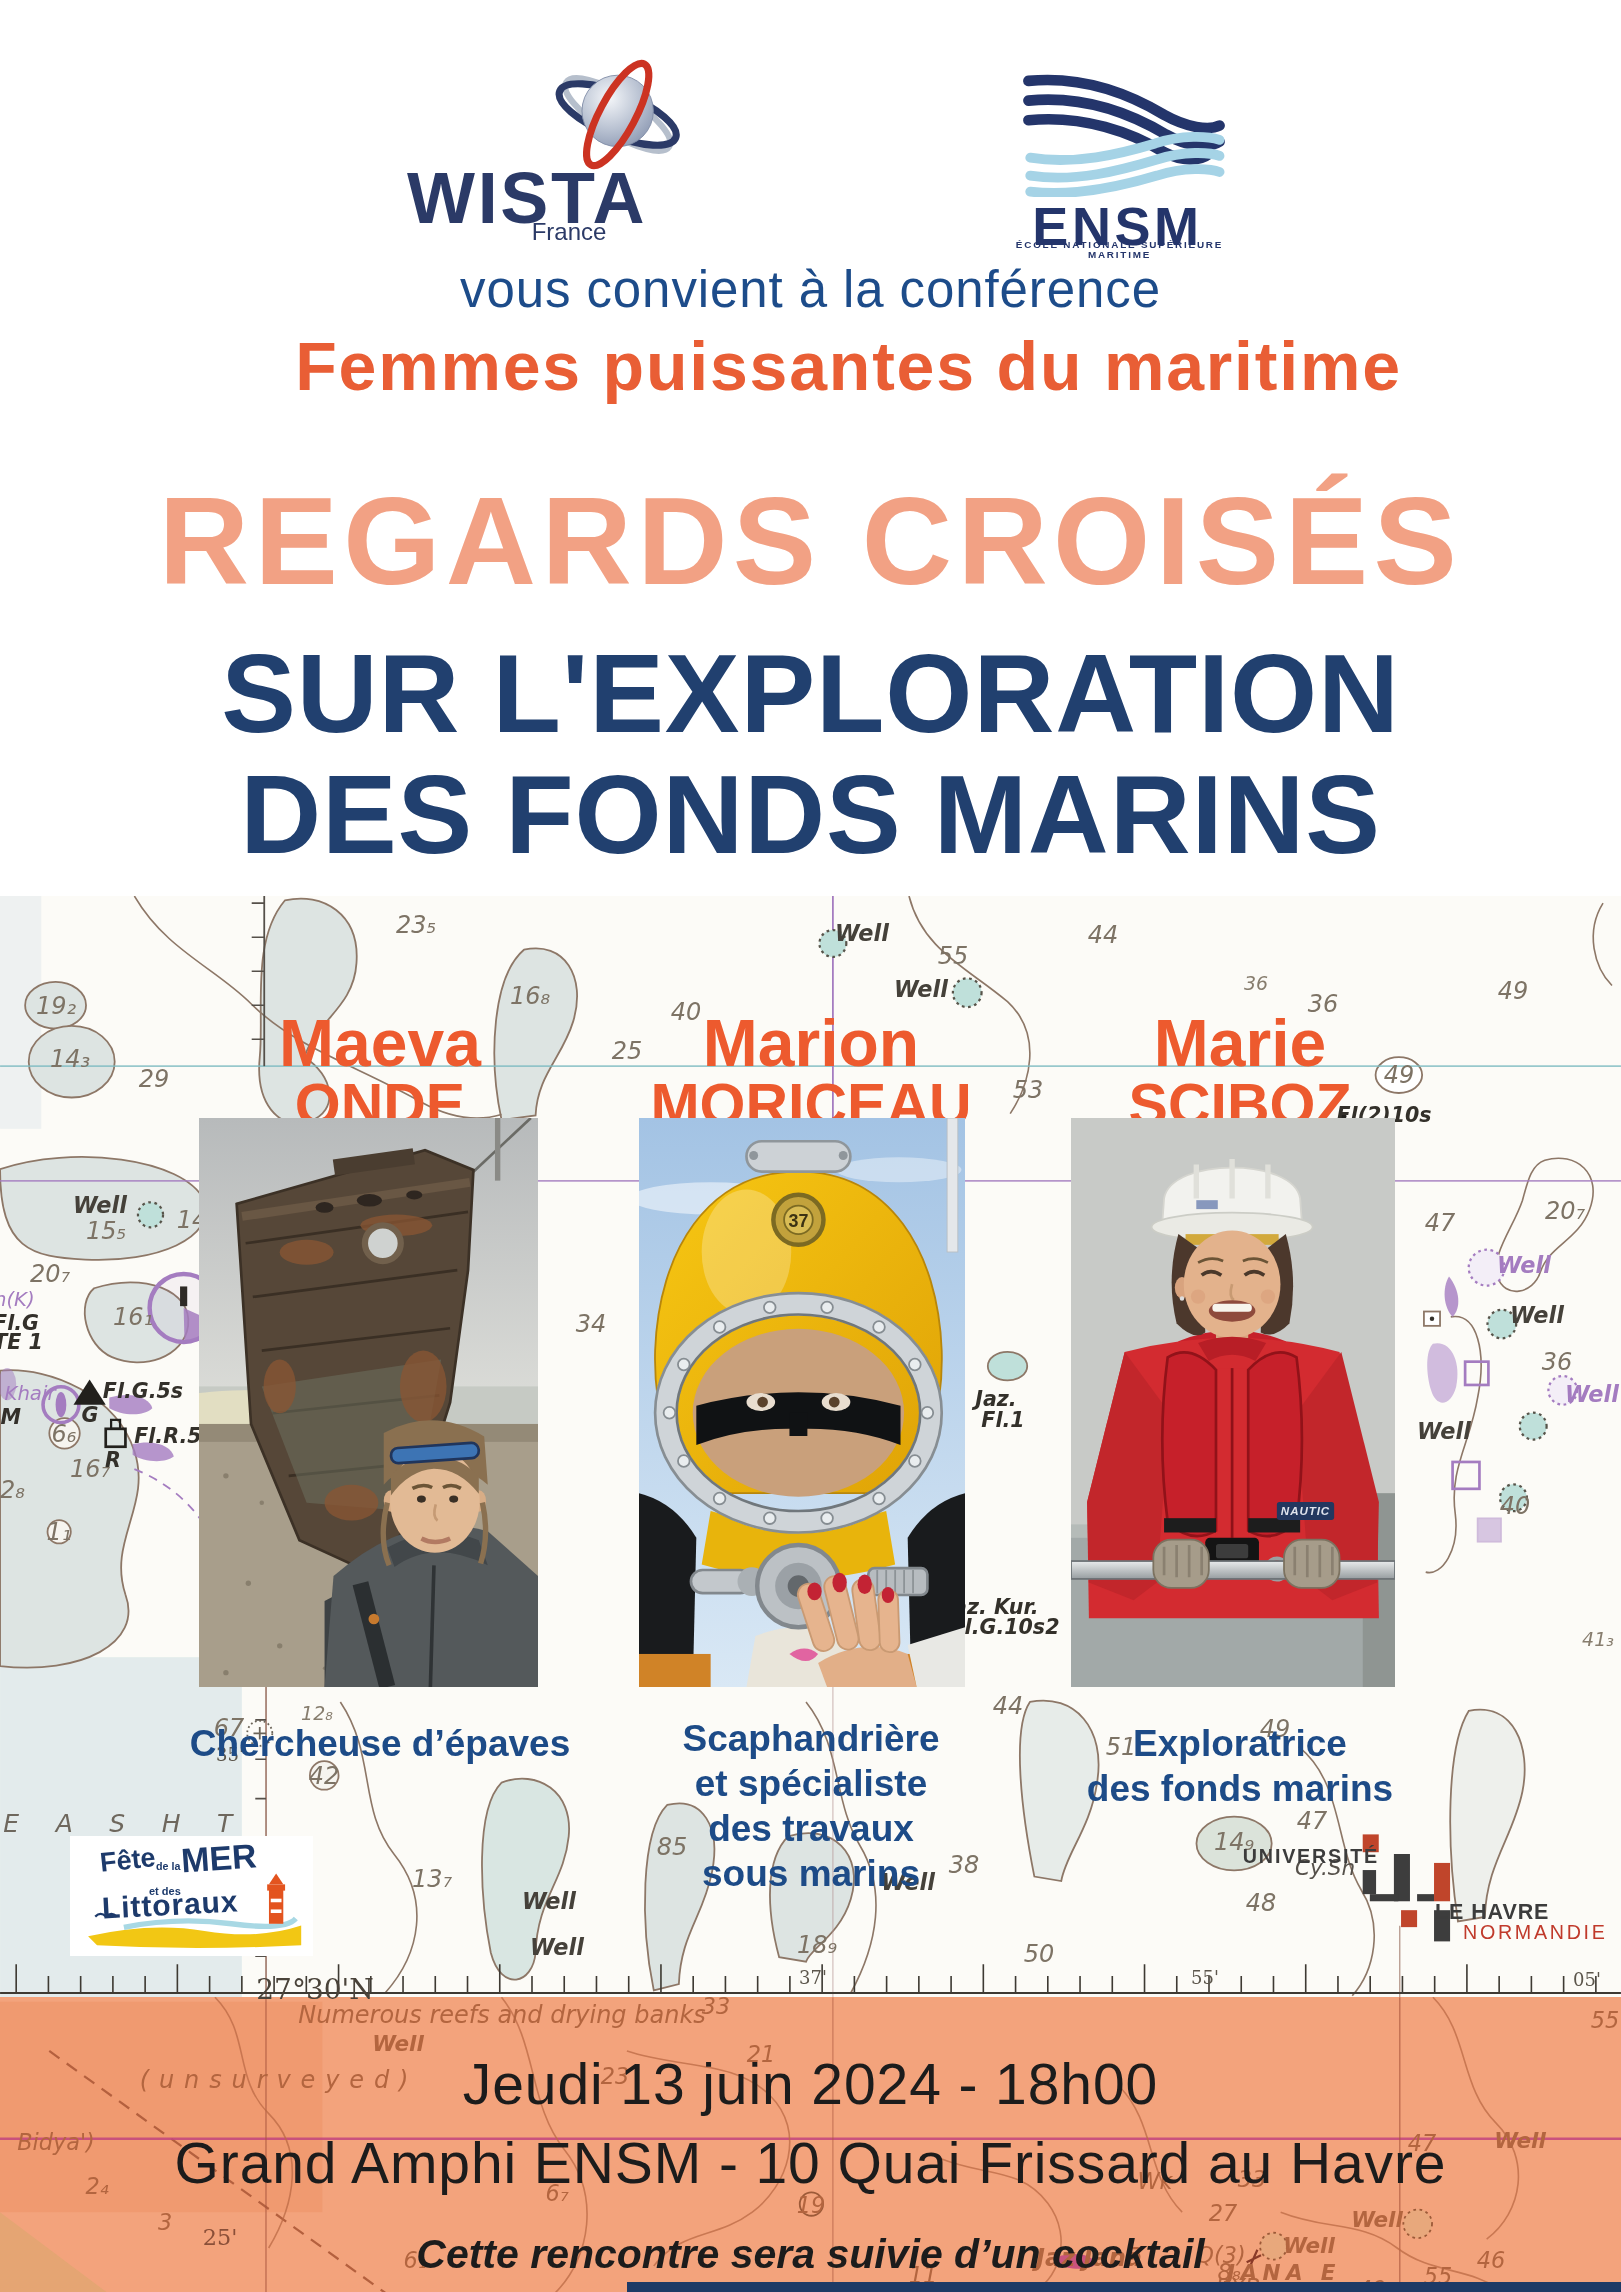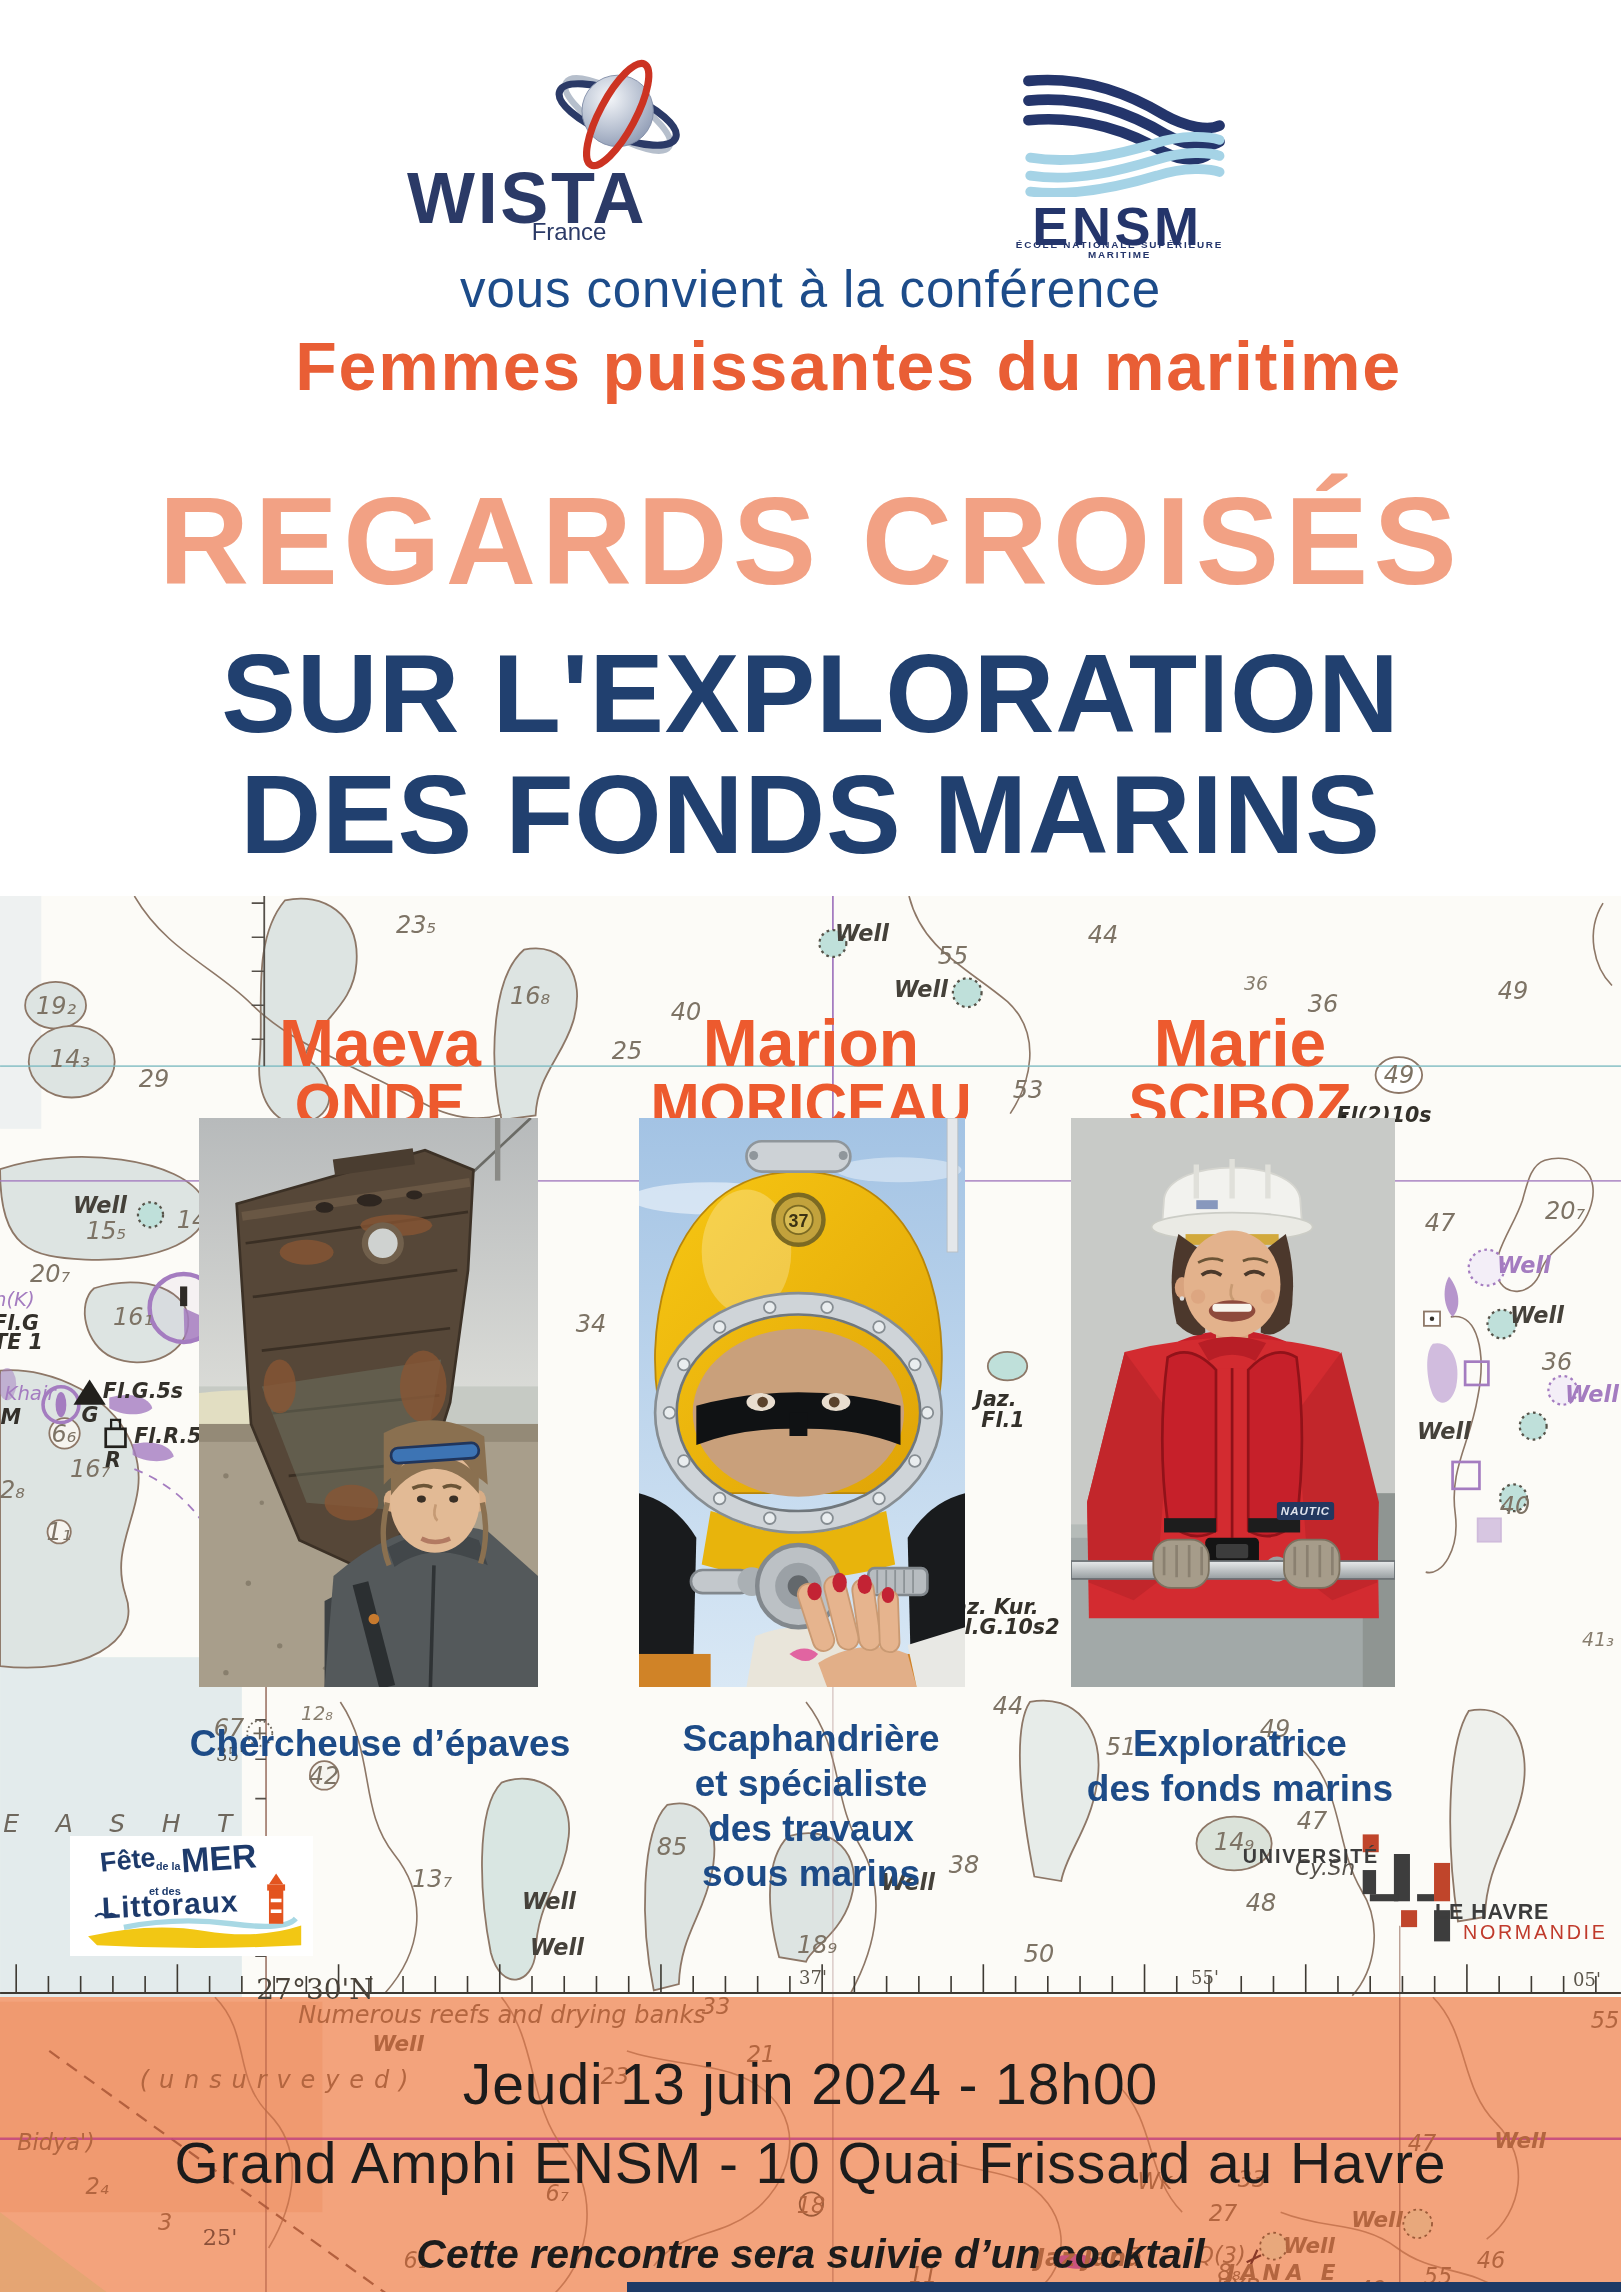--- a/index.html
+++ b/index.html
@@ -243,21 +243,21 @@
       <span class="cl r" style="left: 1205px; top: 1978px;">55'</span>
       <span class="cl r" style="left: 1587px; top: 1980px;">05'</span>
       <span class="cl r2" style="left: 315px; top: 1990px;">27°30'N</span>
       <span class="cl b" style="left: 502px; top: 2015px;">Numerous reefs and drying banks</span>
       <span class="cl bs" style="left: 279px; top: 2080px;">(unsurveyed)</span>
       <span class="cl bn" style="left: 56px; top: 2142px;">Bidya')</span>
       <span class="cl bn" style="left: 716px; top: 2006px;">33</span>
       <span class="cl bn" style="left: 615px; top: 2076px;">23</span>
       <span class="cl bn" style="left: 761px; top: 2054px;">21</span>
       <span class="cl bw" style="left: 398px; top: 2044px;">Well</span>
-      <span class="cl bn" style="left: 811px; top: 2205px;">18</span>
+      <span class="cl bn" style="left: 811px; top: 2205px;">19</span>
       <span class="cl bn" style="left: 923px; top: 2275px;">11</span>
       <span class="cl bn" style="left: 557px; top: 2193px;">6₇</span>
       <span class="cl bn" style="left: 415px; top: 2260px;">6₁</span>
       <span class="cl bn" style="left: 165px; top: 2222px;">3</span>
       <span class="cl bn" style="left: 97px; top: 2186px;">2₄</span>
       <span class="cl rb" style="left: 220px; top: 2237px;">25'</span>
       <span class="cl bb" style="left: 1089px; top: 2258px;">Jaz Janā</span>
       <span class="cl bsp" style="left: 1284px; top: 2273px;">JANA E</span>
       <span class="cl bn" style="left: 1221px; top: 2255px;">Q(3)</span>
       <span class="cl bn" style="left: 1229px; top: 2272px;">8₈</span>

